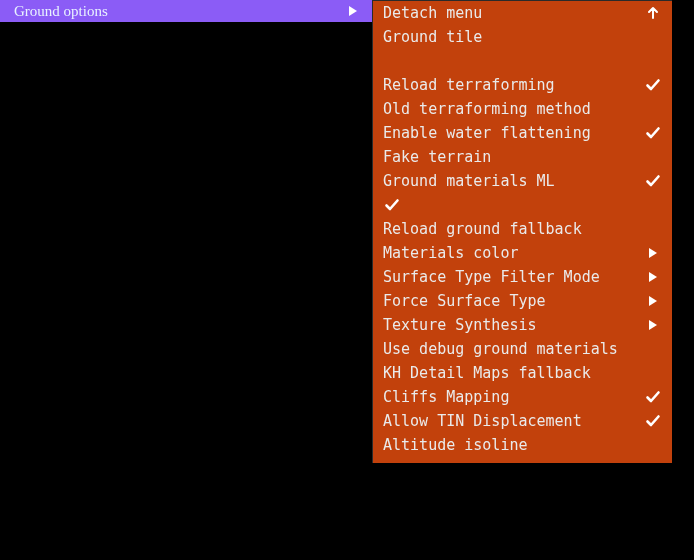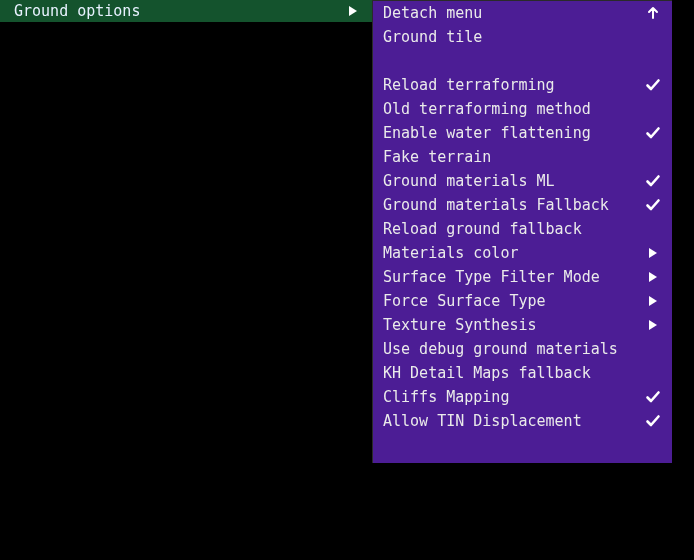--- a/index.html
+++ b/index.html
@@ -21,29 +21,30 @@
   }
   .main-item {
     display: flex;
     align-items: center;
     justify-content: space-between;
     padding: 2px 10px 2px 14px;
     height: 22px;
     line-height: 18px;
   }
   .main-item.selected {
-    background: #14532d;
+    background: #8b5cf6;
     color: #e8f2ff;
+    font-family: Liberation Serif, serif;
   }
   .sub-panel {
     position: absolute;
     left: 372px;
     top: 0;
     width: 300px;
-    background: #4c1d95;
+    background: #c2410c;
     border: 1px solid #2a2a2a;
     border-right: none;
     border-bottom: none;
     padding-bottom: 6px;
   }
   .sub-item {
     display: flex;
     align-items: center;
     justify-content: space-between;
     padding: 2px 10px 2px 10px;
@@ -120,21 +121,20 @@
     </div>
     <div class="sub-item">
       <span class="label">Ground materials ML</span>
       <span class="icon">
         <svg width="16" height="16" viewBox="0 0 16 16">
           <path d="M2.5 8.5 L6 12 L13.5 3.5" fill="none" stroke="#fff" stroke-width="2.6" stroke-linecap="round" stroke-linejoin="round"></path>
         </svg>
       </span>
     </div>
     <div class="sub-item">
-      <span class="label">Ground materials Fallback</span>
       <span class="icon">
         <svg width="16" height="16" viewBox="0 0 16 16">
           <path d="M2.5 8.5 L6 12 L13.5 3.5" fill="none" stroke="#fff" stroke-width="2.6" stroke-linecap="round" stroke-linejoin="round"></path>
         </svg>
       </span>
     </div>
     <div class="sub-item">
       <span class="label">Reload ground fallback</span>
       <span class="icon"></span>
     </div>
@@ -188,15 +188,16 @@
     </div>
     <div class="sub-item">
       <span class="label">Allow TIN Displacement</span>
       <span class="icon">
         <svg width="16" height="16" viewBox="0 0 16 16">
           <path d="M2.5 8.5 L6 12 L13.5 3.5" fill="none" stroke="#fff" stroke-width="2.6" stroke-linecap="round" stroke-linejoin="round"></path>
         </svg>
       </span>
     </div>
     <div class="sub-item">
+      <span class="label">Altitude isoline</span>
       <span class="icon"></span>
     </div>
   </div>
 
 </body></html>

